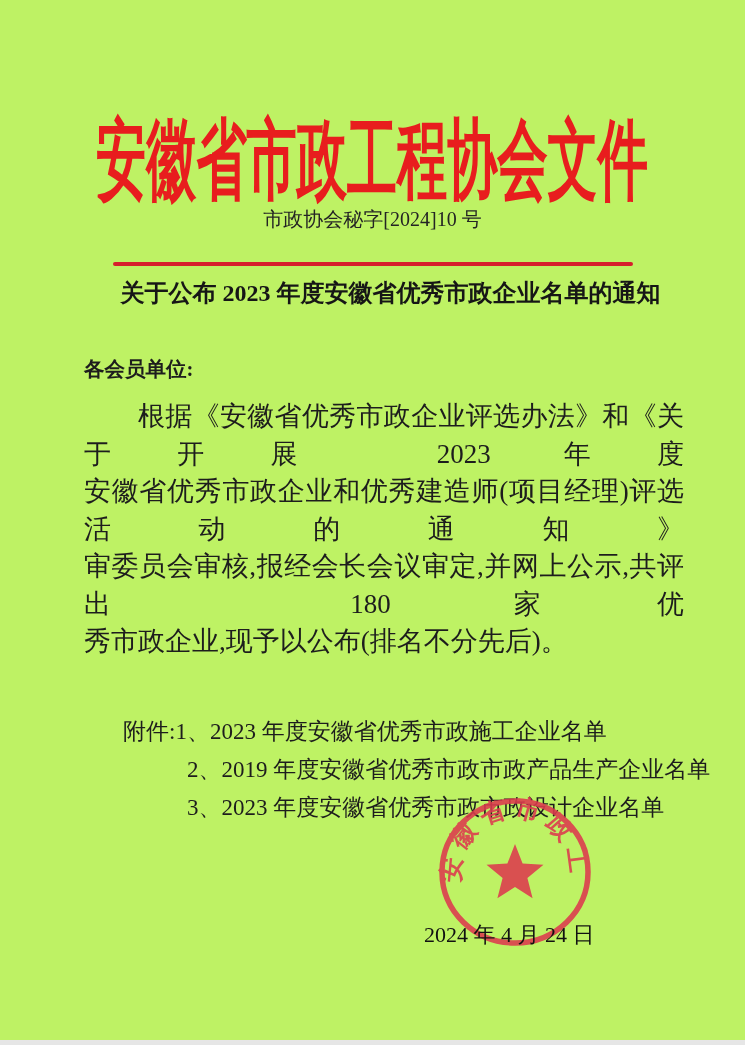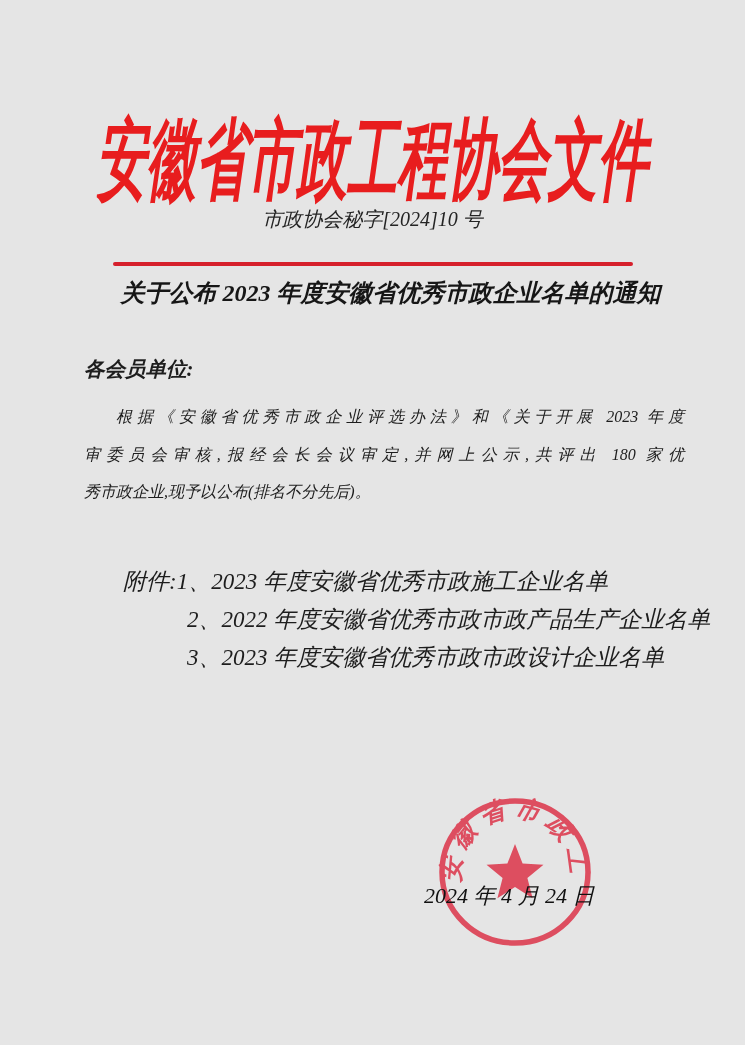--- a/index.html
+++ b/index.html
@@ -1,25 +1,24 @@
 <!DOCTYPE html>
 <html><head>
 <meta charset="utf-8">
 <style>
   html,body { margin:0; padding:0; background:#9a9a9a; }
   .page {
     position: relative;
     width: 745px;
     height: 1045px;
     margin: 0 auto;
-    background: #e5e5e5;
+    background: #bef264;
     overflow: hidden;
     font-family: "Liberation Serif", "DejaVu Serif", serif;
     color: #1d1d1d;
-    font-style: italic;
   }
   
   .letterhead-wrap {
     margin-top: 116px;
     height: 90px;
     overflow: visible;
   }
   .letterhead {
     display: block;
     width: 968px;
@@ -57,21 +56,21 @@
     padding-left: 36px;
   }
   .salutation {
     margin: 46px 61px 8px 84px;
     font-size: 20.5px;
     line-height: 30px;
     font-weight: bold;
   }
   .body-block {
     margin: 14px 61px 0 84px;
-    font-size: 16px;
+    font-size: 27px;
   }
   .bline {
     line-height: 37.5px;
     text-align: justify;
     text-align-last: justify;
   }
   .bline.first { text-indent: 2em; }
   .bline.last { text-align: center; text-align-last: left; }
   .attachments {
     margin: 52px 40px 0 123px;
@@ -86,21 +85,21 @@
     top: 794px;
     width: 160px;
     height: 156px;
     z-index: 2;
     opacity: 0.88;
     pointer-events: none;
   }
   .issue-date {
     position: absolute;
     left: 424px;
-    top: 883px;
+    top: 922px;
     z-index: 3;
     font-size: 22px;
     line-height: 26px;
     color: #111;
     white-space: nowrap;
   }
   .bottom-edge {
     position: absolute;
     left: 0; bottom: 0;
     width: 100%;
@@ -120,30 +119,31 @@
   <div class="doc-number">市政协会秘字[2024]10 号</div>
 
   <div class="red-rule"></div>
 
   <div class="doc-title">关于公布 2023 年度安徽省优秀市政企业名单的通知</div>
 
   <div class="salutation">各会员单位:</div>
 
   <div class="body-block">
     <div class="bline first">根据《安徽省优秀市政企业评选办法》和《关于开展 2023 年度</div>
+    <div class="bline">安徽省优秀市政企业和优秀建造师(项目经理)评选活动的通知》</div>
     <div class="bline">审委员会审核,报经会长会议审定,并网上公示,共评出 180 家优</div>
     <div class="bline last">秀市政企业,现予以公布(排名不分先后)。</div>
   </div>
 
   <div class="attachments">
     <div class="att-row">
       <span class="att-label">附件:</span><span>1、</span><span>2023 年度安徽省优秀市政施工企业名单</span>
     </div>
     <div class="att-row cont">
-      <span>2、</span><span>2022 年度安徽省优秀市政市政产品生产企业名单</span>
+      <span>2、</span><span>2019 年度安徽省优秀市政市政产品生产企业名单</span>
     </div>
     <div class="att-row cont">
       <span>3、</span><span>2023 年度安徽省优秀市政市政设计企业名单</span>
     </div>
   </div>
 
   <div class="issue-date">2024 年 4 月 24 日</div>
 
   <svg class="seal" viewBox="0 0 160 156">
     <defs>

